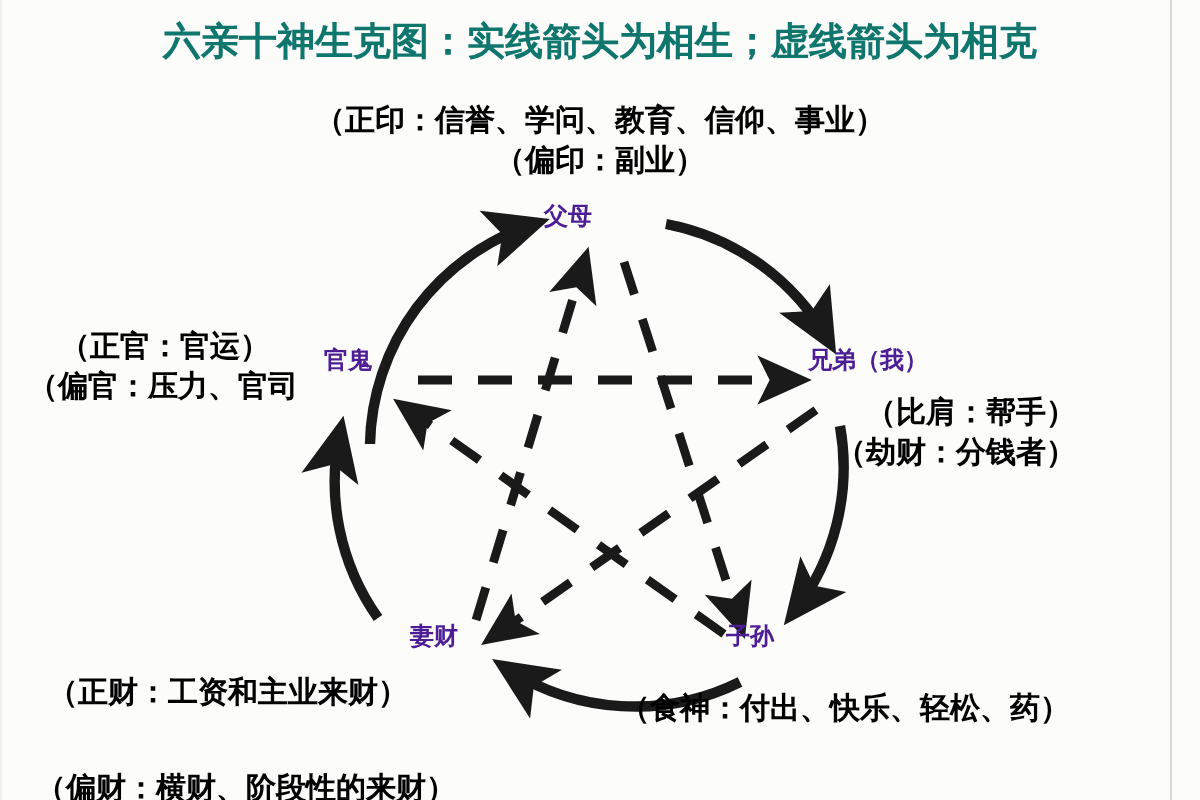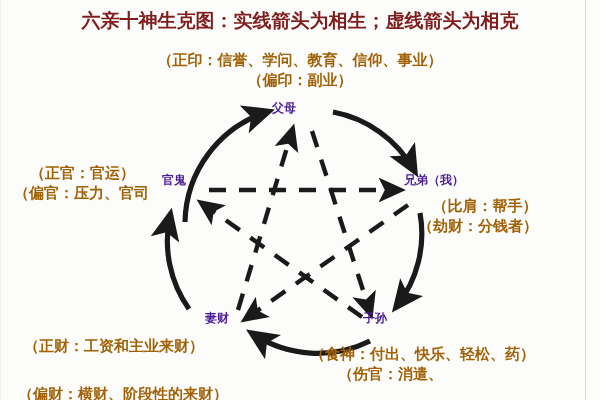--- a/index.html
+++ b/index.html
@@ -34,29 +34,29 @@
   }
 
   .title {
     position: absolute;
     top: 8px;
     left: 0;
     width: 600px;
     text-align: center;
     font-size: 19px;
     font-weight: bold;
-    color: #7f1d1d;
+    color: #0f766e;
     letter-spacing: 0px;
     white-space: nowrap;
   }
 
   
   .ann {
     position: absolute;
-    color: #a16207;
+    color: #000000;
     font-weight: bold;
     font-size: 15px;
     white-space: nowrap;
     line-height: 1.35;
   }
 
   
   .node {
     position: absolute;
     color: #4c1d95;
@@ -76,21 +76,21 @@
 
   
   #ann-top      { top: 50px;  left: 0;   width: 600px; text-align: center; }
   #ann-top .l2  { display: block; }
 
   #ann-left     { top: 163px; left: 2px;  width: 205px; text-align: left; }
   #ann-left .r1 { display: block; padding-left: 28px; }
   #ann-left .r2 { display: block; padding-left: 12px; }
   #ann-left .r3 { display: block; padding-left: 26px; }
 
-  #ann-right    { top: 196px; left: 418px; text-align: center; }
+  #ann-right    { top: 196px; left: 418px; text-align: right; }
   #ann-right .r1{ display: block; padding-left: 14px;}
   #ann-right .r2{ display: block; }
 
   #ann-bl       { top: 336px; left: 0px; width: 310px; text-align: left; }
   #ann-bl .r1   { display: block; padding-left: 24px; }
   #ann-bl .r2   { display: block; padding-left: 18px; margin-top: 28px; }
 
   #ann-br       { top: 344px; left: 310px; text-align: left; }
   #ann-br .r1   { display: block; }
   #ann-br .r2   { display: block; padding-left: 28px; }
@@ -167,16 +167,15 @@
     <span class="r2">（劫财：分钱者）</span>
   </div>
 
   <div class="ann" id="ann-bl">
     <span class="r1">（正财：工资和主业来财）</span>
     <span class="r2">（偏财：横财、阶段性的来财）</span>
   </div>
 
   <div class="ann" id="ann-br">
     <span class="r1">（食神：付出、快乐、轻松、药）</span>
-    <span class="r2">（伤官：消遣、</span>
   </div>
 
 </div>
 
 </body></html>

